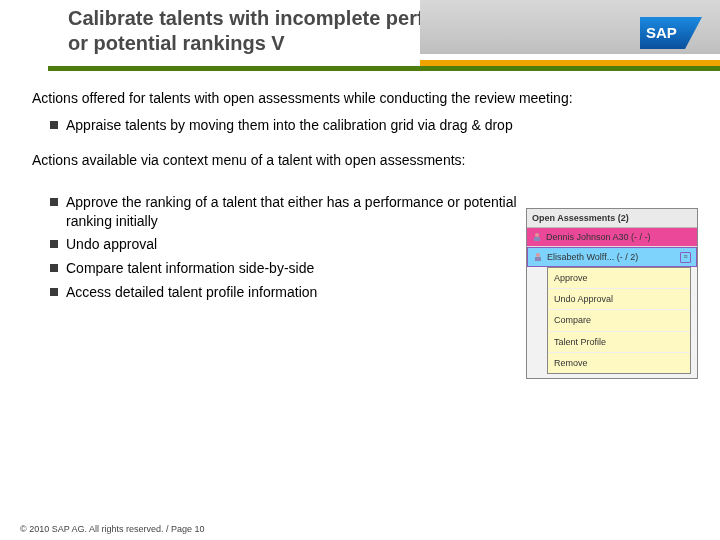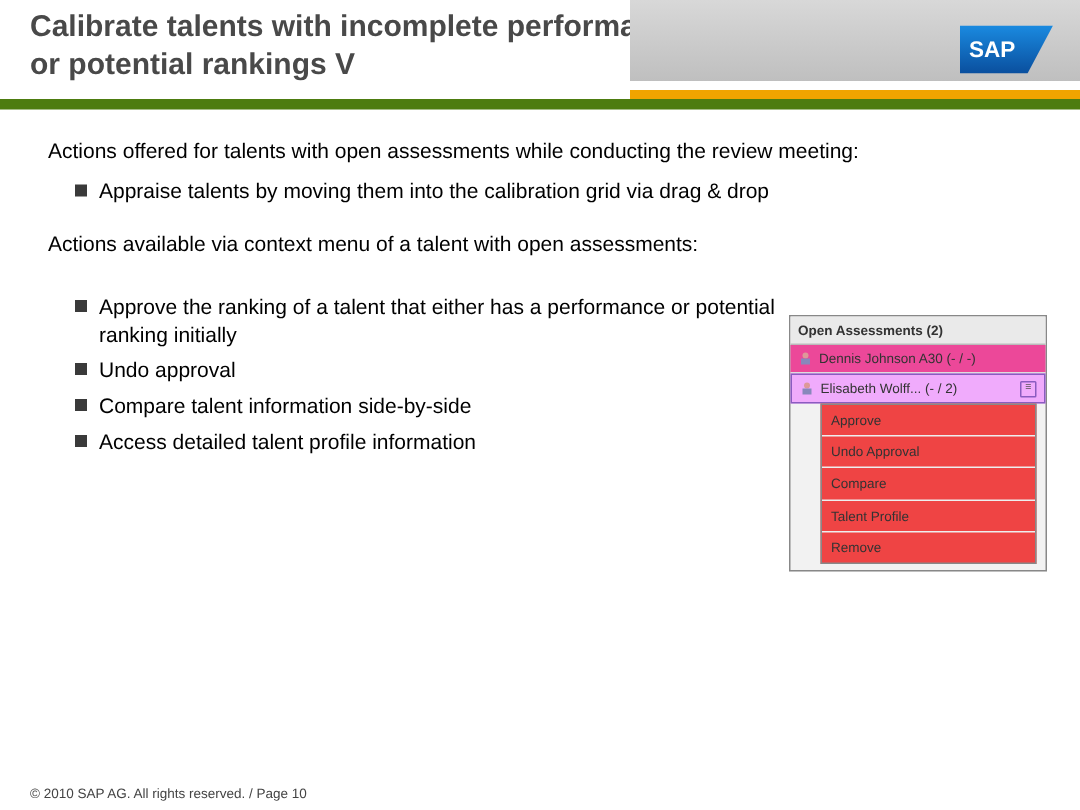--- a/index.html
+++ b/index.html
@@ -9,21 +9,22 @@
     height: 540px;
     background: #ffffff;
     font-family: Arial, Helvetica, sans-serif;
     color: #000;
     position: relative;
     box-sizing: border-box;
   }
   .header {
     position: relative;
     padding: 6px 20px 10px 20px;
-    border-bottom: 7px solid #4d7c0f;
+    border-bottom: 5px solid #4d7c0f;
+    margin-left: 48px;
   }
   .title {
     font-size: 20px;
     font-weight: bold;
     color: #494949;
     line-height: 1.25;
     max-width: 500px;
   }
   .brandbar {
     position: absolute;
@@ -102,41 +103,41 @@
   }
   .panel-row {
     display: flex;
     align-items: center;
     padding: 3px 5px;
     border-bottom: 1px solid #ddd;
     background: #ec4899;
     gap: 4px;
   }
   .panel-row.sel {
-    background: #f0abfc;
+    background: #7dd3fc;
     border: 1px solid #8a5cc0;
   }
   .person-icon {
     width: 10px;
     height: 10px;
   }
   .info-icon {
     width: 9px;
     height: 9px;
     border: 1px solid #8a5cc0;
     border-radius: 1px;
     margin-left: auto;
     display: flex;
     align-items: center;
     justify-content: center;
     font-size: 7px;
     color: #555;
   }
   .ctxmenu {
-    background: #ef4444;
+    background: #fef9c3;
     border: 1px solid #888;
     margin: 0 6px 4px 20px;
   }
   .ctx-item {
     padding: 4px 6px;
     border-bottom: 1px solid #eee;
     font-size: 9px;
     color: #333;
   }
   .ctx-item:last-child { border-bottom: none; }

